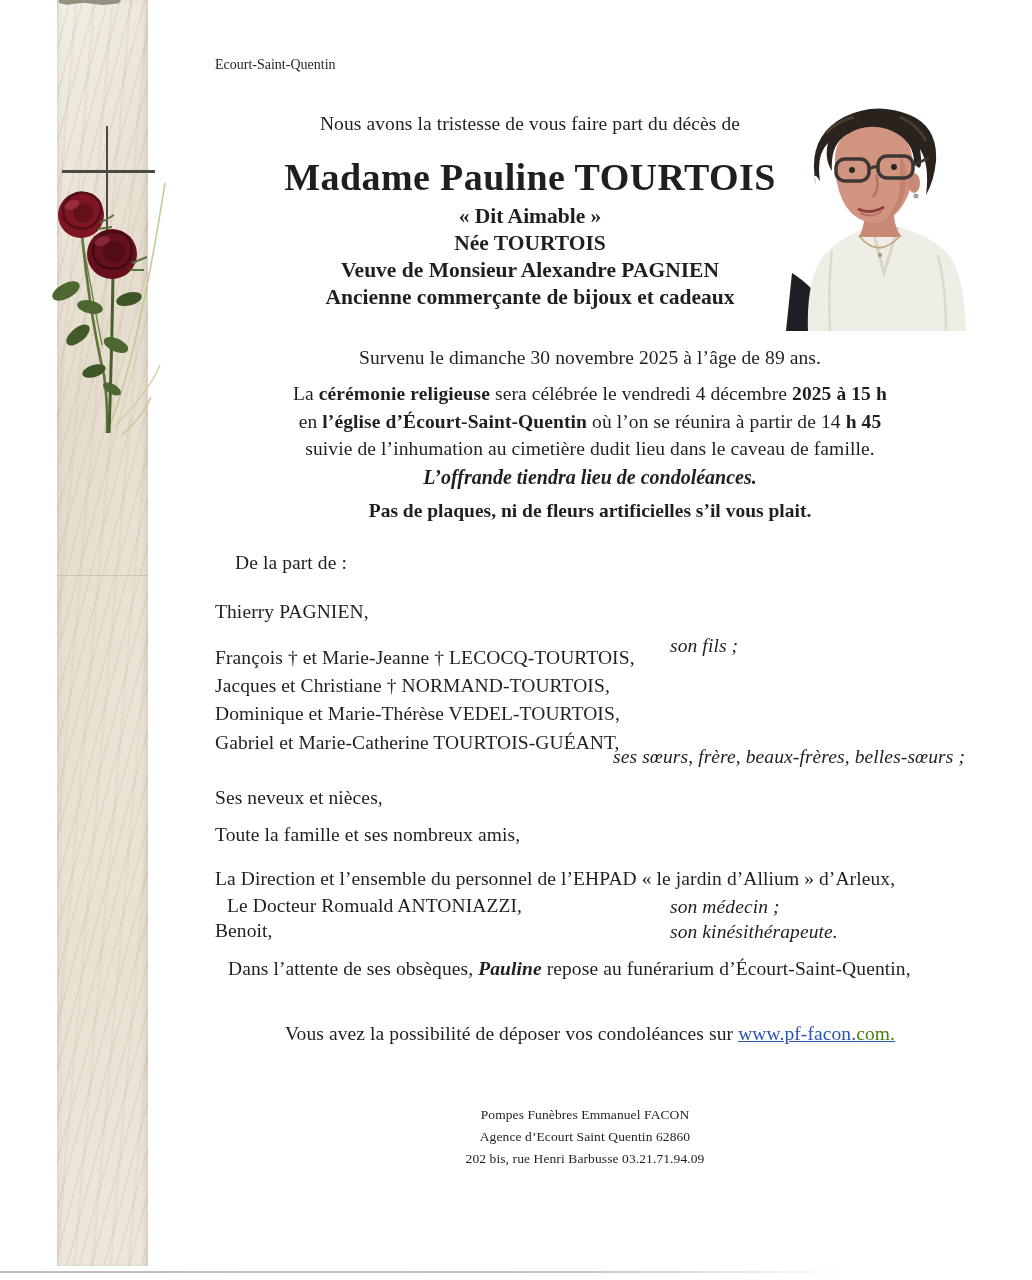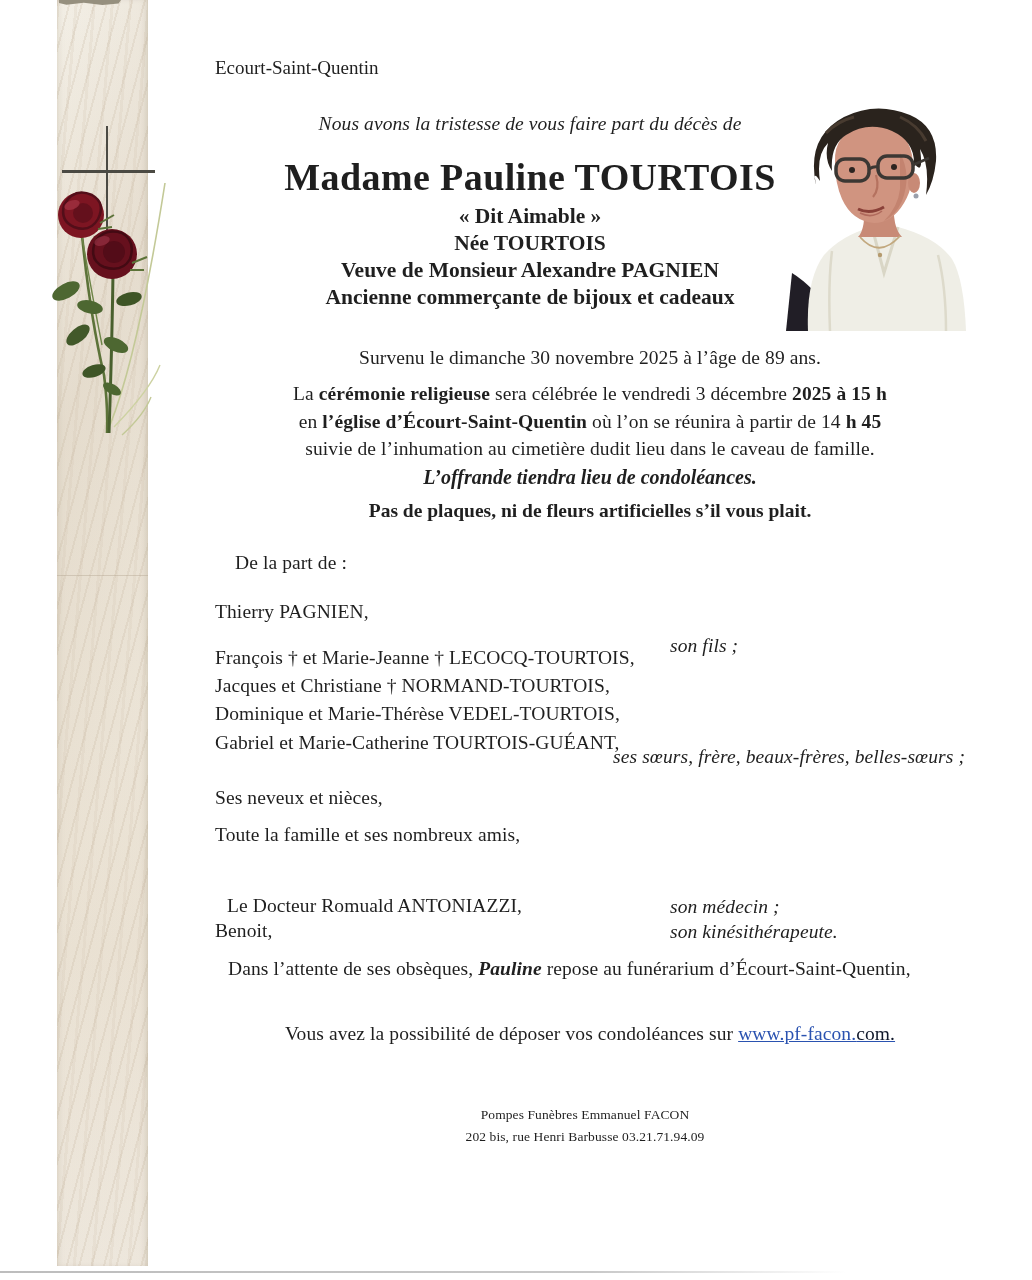--- a/index.html
+++ b/index.html
@@ -35,22 +35,22 @@
 
   .roses { position:absolute; left:52px; top:175px; width:120px; height:275px; }
   .photo { position:absolute; left:780px; top:103px; width:205px; height:228px; }
 
   .bottom-line {
     position:absolute; left:0; top:1271px; width:846px; height:2px;
     background:linear-gradient(90deg,#bdbdbd,#c8c8c8 70%,rgba(200,200,200,0));
   }
 
   
-  .city       { left:215px; top:57px;  font-size:19px; }
-  .intro      { left:215px; top:110px; width:630px;font-style:italic; }
+  .city       { left:215px; top:57px;  font-size:14px; }
+  .intro      { left:215px; top:110px; width:630px; }
   .headline   { left:185px; top:156px; width:690px; font-size:38px; line-height:42px; font-weight:bold; letter-spacing:0.4px; }
   .subhead    { left:185px; top:203px; width:690px; font-size:21.5px; line-height:27px; font-weight:bold; }
   .death      { left:215px; top:344px; width:750px; }
   .ceremony   { left:215px; top:380px; width:750px; line-height:27.6px; }
   .offering   { left:215px; top:466px; width:750px; font-size:20px; font-weight:bold; font-style:italic; }
   .plaques    { left:215px; top:500px; width:750px; font-size:19.5px; font-weight:bold; }
   .from       { left:215px; top:549px;margin-left:20px; }
   .son-name   { left:215px; top:598px; }
   .rel        { font-style:italic; }
   .rel-col    { left:670px; }
@@ -61,21 +61,21 @@
   .family-l   { left:215px; top:821px; }
   .staff1     { left:215px; top:865px; }
   .doctor     { left:215px; top:892px;margin-left:12px; }
   .doc-rel    { top:893px; }
   .physio     { left:215px; top:917px; }
   .phys-rel   { top:918px; }
   .repose1    { left:228px; top:955px; }
   .repose2    { left:240px; top:982px; }
   .condol     { left:215px; top:1020px; width:750px; }
   .condolence-link { color:#2a52b0; text-decoration:underline; }
-  .link-tld   { color:#0f172a; }
+  .link-tld   { color:#4d7c0f; }
   .footer     { left:215px; top:1104px; width:740px; font-size:13.5px; line-height:22px; letter-spacing:0.1px; }
 </style>
 </head>
 <body>
 
 <div class="page">
 
   <div class="strip">
     <div class="strip-top"></div>
     <div class="strip-seam"></div>
@@ -152,21 +152,21 @@
   <div class="t subhead center">
     <div>« Dit Aimable »</div>
     <div>Née TOURTOIS</div>
     <div>Veuve de Monsieur Alexandre PAGNIEN</div>
     <div>Ancienne commerçante de bijoux et cadeaux</div>
   </div>
 
   <div class="t body-fs death center">Survenu le dimanche 30 novembre 2025 à l’âge de 89 ans.</div>
 
   <div class="t body-fs ceremony center">
-    <div><span>La </span><span class="bold">cérémonie religieuse</span><span> sera célébrée le vendredi 3 décembre </span><span class="bold">2025 à 15 h</span></div>
+    <div><span>La </span><span class="bold">cérémonie religieuse</span><span> sera célébrée le vendredi 4 décembre </span><span class="bold">2025 à 15 h</span></div>
     <div><span>en </span><span class="bold">l’église d’Écourt-Saint-Quentin</span><span> où l’on se réunira à partir de 14 </span><span class="bold">h 45</span></div>
     <div>suivie de l’inhumation au cimetière dudit lieu dans le caveau de famille.</div>
   </div>
 
   <div class="t offering center">L’offrande tiendra lieu de condoléances.</div>
 
   <div class="t plaques center">Pas de plaques, ni de fleurs artificielles s’il vous plait.</div>
 
   <div class="t body-fs from">De la part de :</div>
 
@@ -179,30 +179,32 @@
     <div>Dominique et Marie-Thérèse VEDEL-TOURTOIS,</div>
     <div>Gabriel et Marie-Catherine TOURTOIS-GUÉANT,</div>
   </div>
 
   <div class="t body-fs sib-rel">ses sœurs, frère, beaux-frères, belles-sœurs ;</div>
 
   <div class="t body-fs nephews">Ses neveux et nièces,</div>
 
   <div class="t body-fs family-l">Toute la famille et ses nombreux amis,</div>
 
+  <div class="t body-fs staff1">La Direction et l’ensemble du personnel de l’EHPAD « le jardin d’Allium » d’Arleux,</div>
 
   <div class="t body-fs doctor">Le Docteur Romuald ANTONIAZZI,</div>
   <div class="t body-fs rel rel-col doc-rel">son médecin ;</div>
 
   <div class="t body-fs physio">Benoit,</div>
   <div class="t body-fs rel rel-col phys-rel">son kinésithérapeute.</div>
 
   <div class="t body-fs repose1"><span>Dans l’attente de ses obsèques, </span><span class="bold ital">Pauline</span><span> repose au funérarium d’Écourt-Saint-Quentin,</span></div>
 
   <div class="t body-fs condol center"><span>Vous avez la possibilité de déposer vos condoléances sur </span><a href="#" class="condolence-link"><span>www.pf-facon.</span><span class="link-tld">com.</span></a></div>
 
   <div class="t footer center">
     <div>Pompes Funèbres Emmanuel FACON</div>
+    <div>Agence d’Ecourt Saint Quentin 62860</div>
     <div>202 bis, rue Henri Barbusse 03.21.71.94.09</div>
   </div>
 
   <div class="bottom-line"></div>
 </div>
 
 </body></html>

